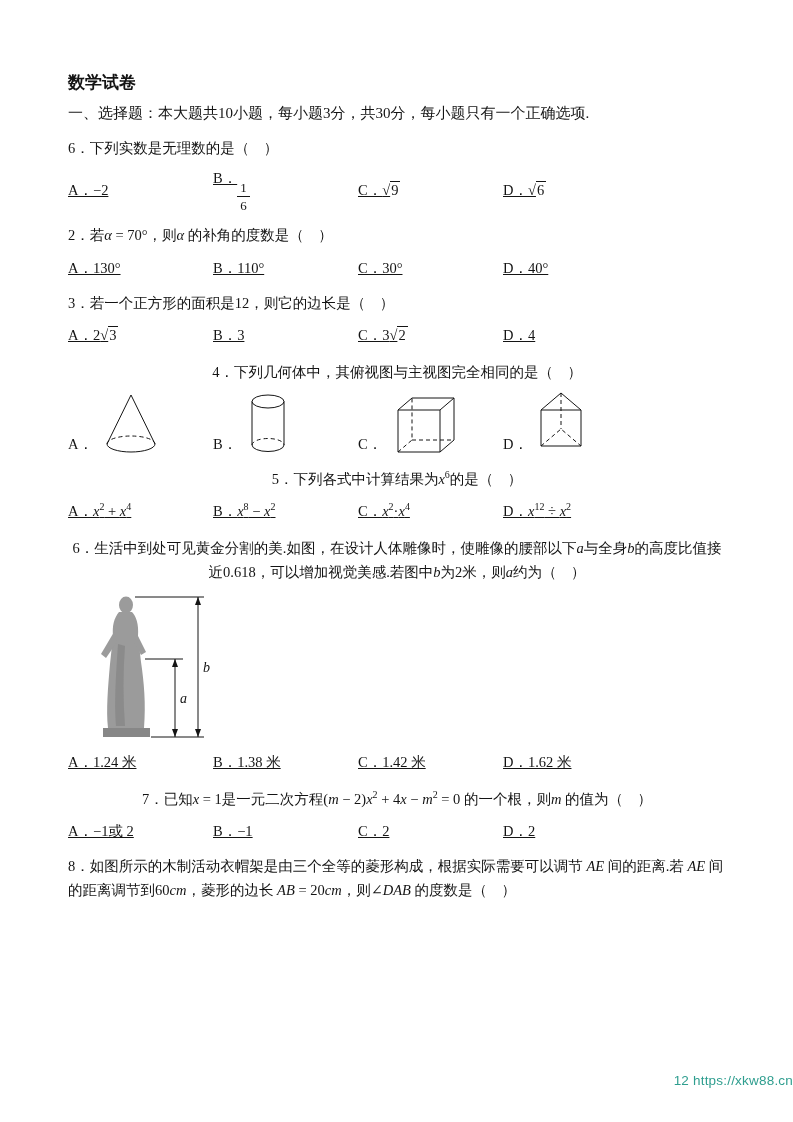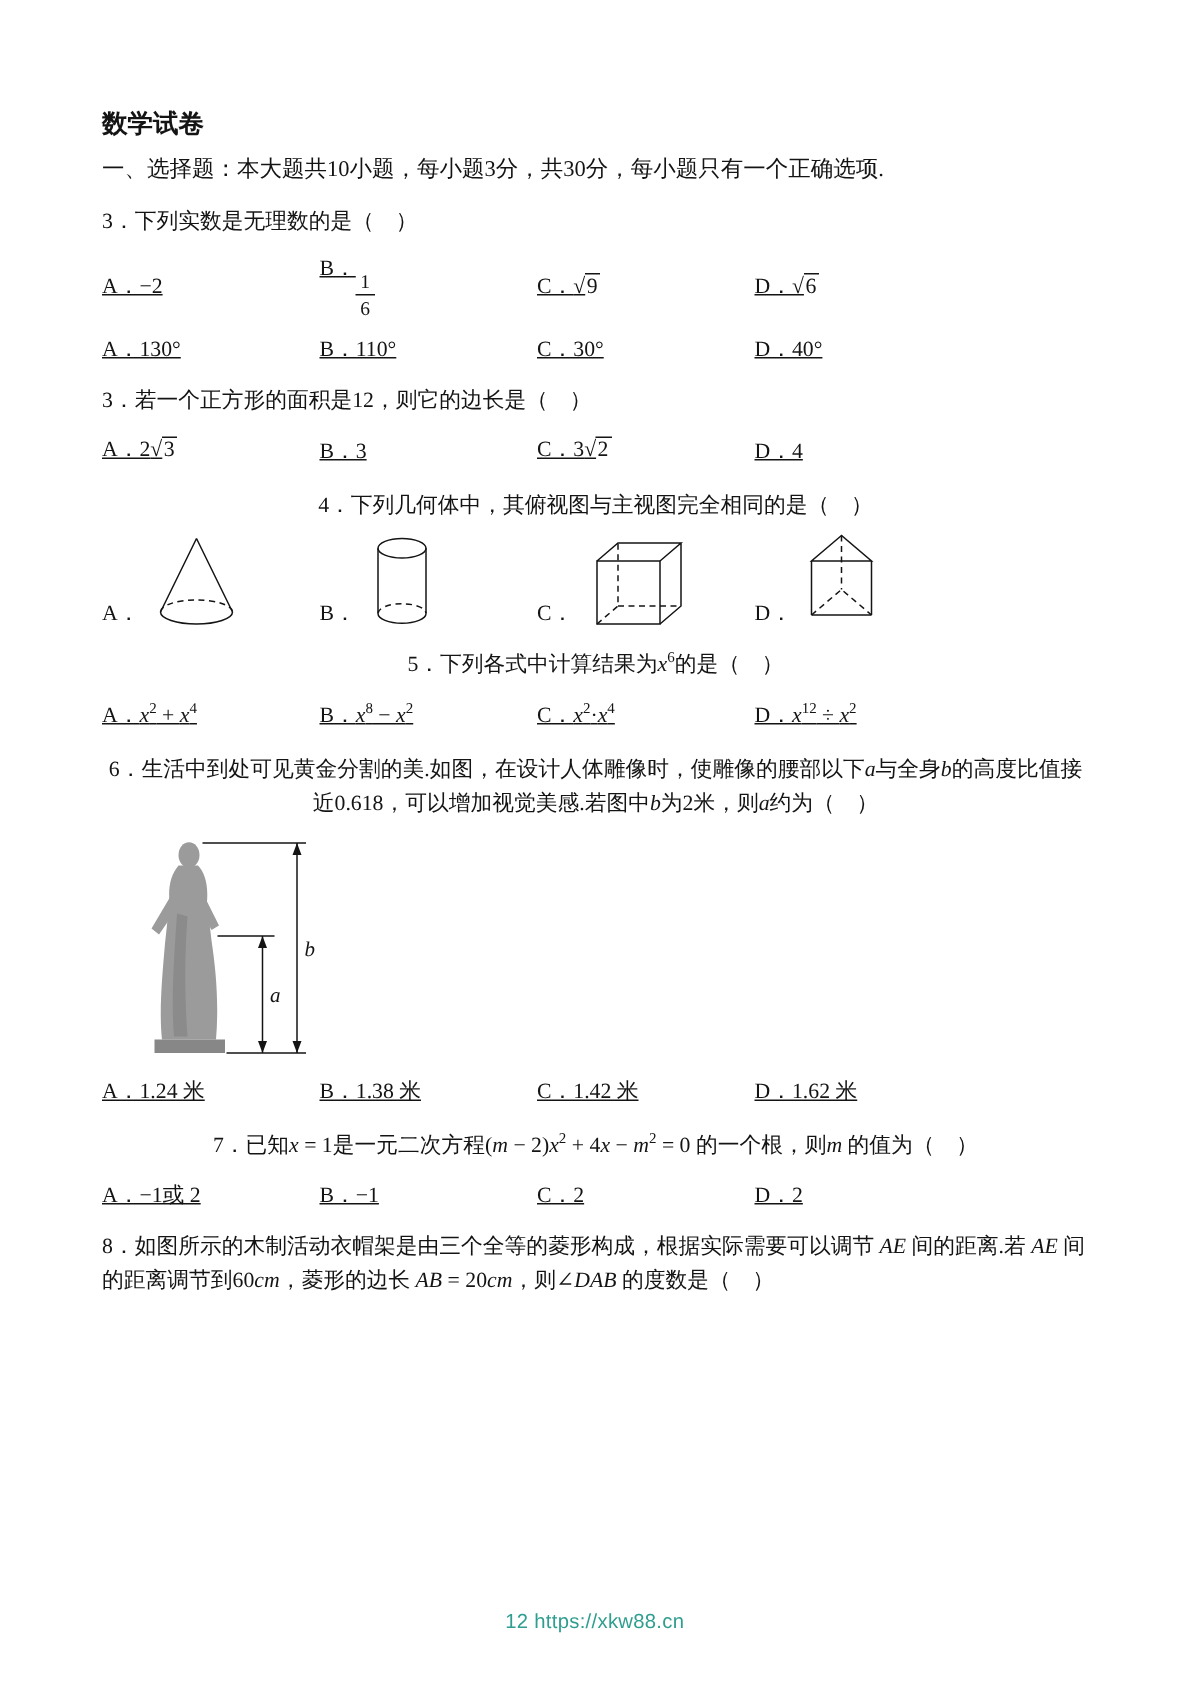--- a/index.html
+++ b/index.html
@@ -36,48 +36,49 @@
     margin-top:5px; align-items:end;
   }
   .figcell { display:flex; align-items:flex-end; gap:8px; font-size:14.5px; }
   .figcell svg { display:block; }
 
   .statue-wrap { margin:8px 0 0 20px; width:130px; }
   .statue-wrap svg { display:block; }
   svg text { font-family:"Liberation Serif","DejaVu Serif",serif; }
 
   .footer {
-    position:absolute; left:0; right:0; bottom:34px; text-align:center;
+    position:absolute; left:0; right:0; bottom:34px; text-align:right;
     font-family:"Liberation Sans","DejaVu Sans",sans-serif;
     font-size:13.5px; color:#2f9e8f; letter-spacing:.2px;
   }
 </style>
 </head>
 <body>
 
 <div class="page">
 
   <h2 class="exam-subtitle">数学试卷</h2>
 
   <p class="section-heading">一、选择题：本大题共10小题，每小题3分，共30分，每小题只有一个正确选项.</p>
 
   <section class="q q1">
-    <p class="qt">3．下列实数是无理数的是（　）</p>
+    <p class="qt">6．下列实数是无理数的是（　）</p>
     <div class="opts">
       <span class="opt">A．−2</span>
       <span class="opt">B．<span class="frac">
             <span class="fn">1</span>
             <span class="fd">6</span>
           </span></span>
       <span class="opt">C．<span class="sqrt">√<span class="rad">9</span></span></span>
       <span class="opt">D．<span class="sqrt">√<span class="rad">6</span></span></span>
     </div>
   </section>
 
   <section class="q q2">
+    <p class="qt">2．若<i>α</i> = 70°，则<i>α</i> 的补角的度数是（　）</p>
     <div class="opts">
       <span class="opt">A．130°</span>
       <span class="opt">B．110°</span>
       <span class="opt">C．30°</span>
       <span class="opt">D．40°</span>
     </div>
   </section>
 
   <section class="q q3">
     <p class="qt">3．若一个正方形的面积是12，则它的边长是（　）</p>

